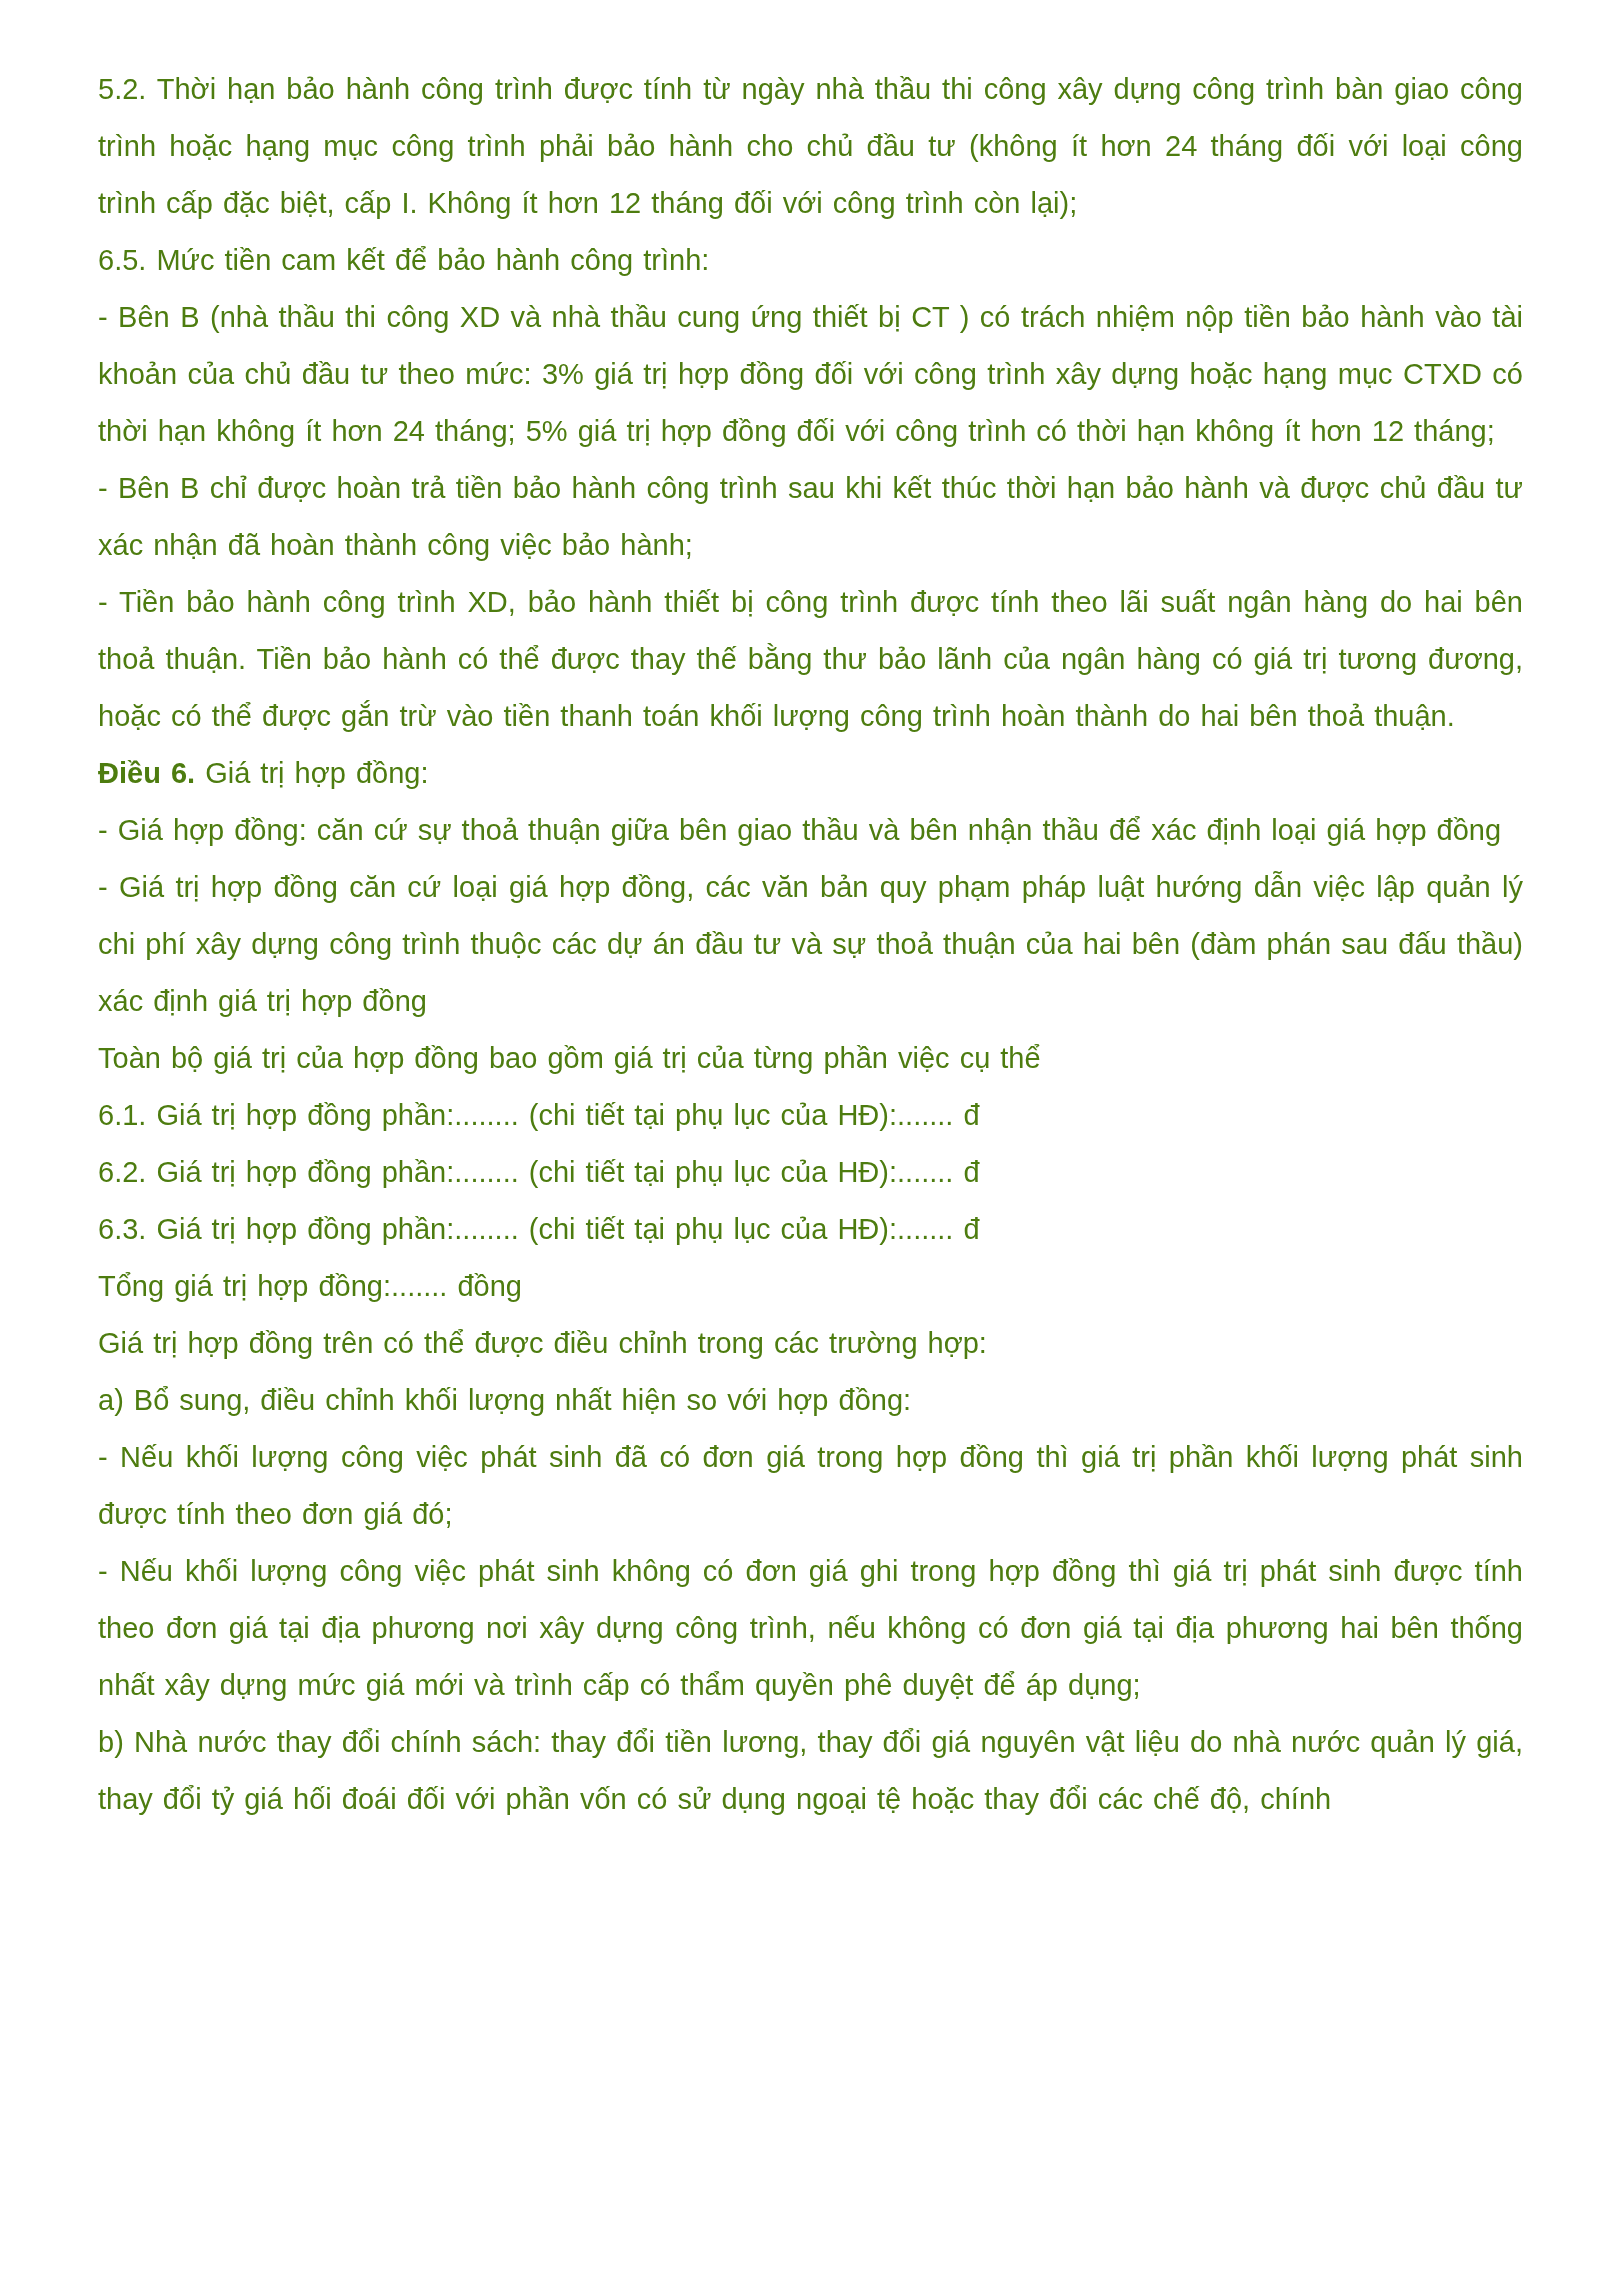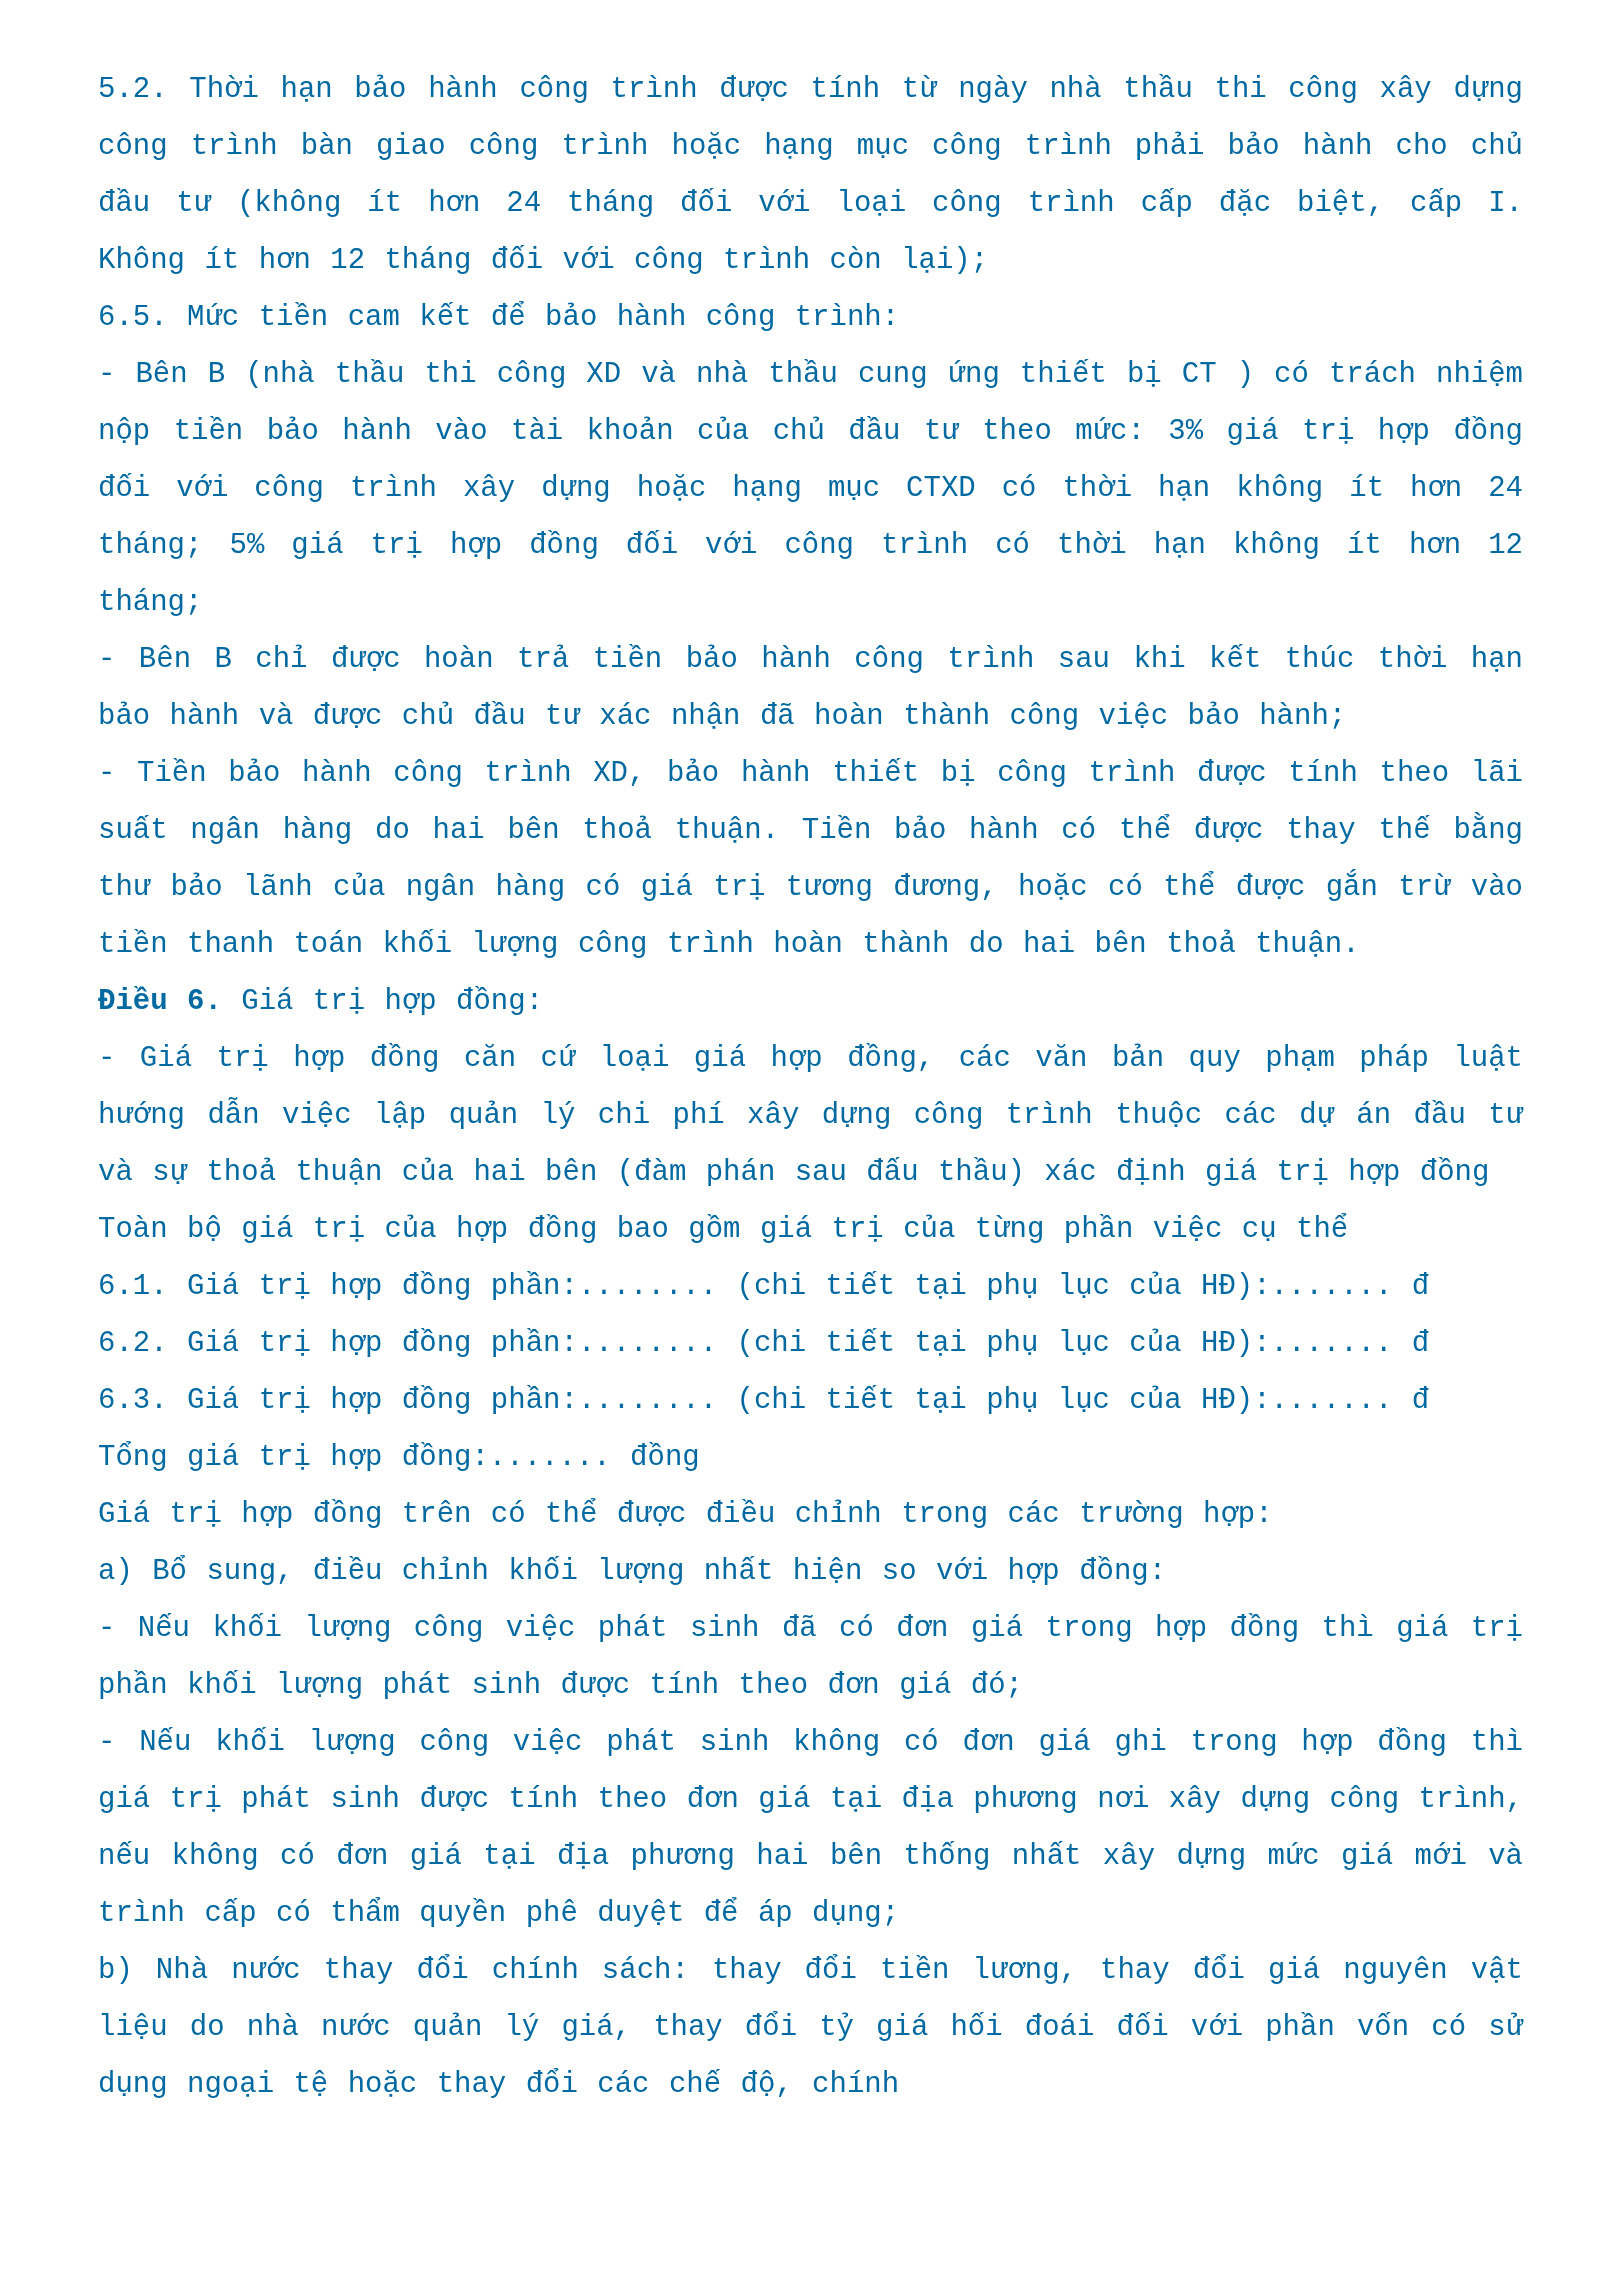--- a/index.html
+++ b/index.html
@@ -10,24 +10,24 @@
   .page {
     position: relative;
     width: 1621px;
     height: 2293px;
     box-sizing: border-box;
     background: #ffffff;
     padding: 61px 98px 0 98px;
     overflow: hidden;
   }
   .doc-text {
-    font-family: Liberation Mono, monospace;
+    font-family: Liberation Sans, sans-serif;
     font-size: 29px;
     line-height: 57px;
-    color: #0369a1;
+    color: #4d7c0f;
   }
   .doc-text p {
     margin: 0;
     padding: 0;
     text-align: justify;
     text-align-last: left;
     word-spacing: 2px;
   }
   .doc-text p .bold-prefix {
     font-weight: bold;
@@ -37,20 +37,21 @@
 <body>
 
 <div class="page">
   <div class="doc-text" id="doc-text">
       <p><span>5.2. Thời hạn bảo hành công trình được tính từ ngày nhà thầu thi công xây dựng công trình bàn giao công trình hoặc hạng mục công trình phải bảo hành cho chủ đầu tư (không ít hơn 24 tháng đối với loại công trình cấp đặc biệt, cấp I. Không ít hơn 12 tháng đối với công trình còn lại);</span></p>
       <p><span>6.5. Mức tiền cam kết để bảo hành công trình:</span></p>
       <p><span>- Bên B (nhà thầu thi công XD và nhà thầu cung ứng thiết bị CT ) có trách nhiệm nộp tiền bảo hành vào tài khoản của chủ đầu tư theo mức: 3% giá trị hợp đồng đối với công trình xây dựng hoặc hạng mục CTXD có thời hạn không ít hơn 24 tháng; 5% giá trị hợp đồng đối với công trình có thời hạn không ít hơn 12 tháng;</span></p>
       <p><span>- Bên B chỉ được hoàn trả tiền bảo hành công trình sau khi kết thúc thời hạn bảo hành và được chủ đầu tư xác nhận đã hoàn thành công việc bảo hành;</span></p>
       <p><span>- Tiền bảo hành công trình XD, bảo hành thiết bị công trình được tính theo lãi suất ngân hàng do hai bên thoả thuận. Tiền bảo hành có thể được thay thế bằng thư bảo lãnh của ngân hàng có giá trị tương đương, hoặc có thể được gắn trừ vào tiền thanh toán khối lượng công trình hoàn thành do hai bên thoả thuận.</span></p>
       <p><span class="bold-prefix">Điều 6.</span><span> Giá trị hợp đồng:</span></p>
+      <p><span>- Giá hợp đồng: căn cứ sự thoả thuận giữa bên giao thầu và bên nhận thầu để xác định loại giá hợp đồng</span></p>
       <p><span>- Giá trị hợp đồng căn cứ loại giá hợp đồng, các văn bản quy phạm pháp luật hướng dẫn việc lập quản lý chi phí xây dựng công trình thuộc các dự án đầu tư và sự thoả thuận của hai bên (đàm phán sau đấu thầu) xác định giá trị hợp đồng</span></p>
       <p><span>Toàn bộ giá trị của hợp đồng bao gồm giá trị của từng phần việc cụ thể</span></p>
       <p><span>6.1. Giá trị hợp đồng phần:........  (chi tiết tại phụ lục của HĐ):....... đ</span></p>
       <p><span>6.2. Giá trị hợp đồng phần:........  (chi tiết tại phụ lục của HĐ):....... đ</span></p>
       <p><span>6.3. Giá trị hợp đồng phần:........  (chi tiết tại phụ lục của HĐ):....... đ</span></p>
       <p><span>Tổng giá trị hợp đồng:.......  đồng</span></p>
       <p><span>Giá trị hợp đồng trên có thể được điều chỉnh trong các trường hợp:</span></p>
       <p><span>a) Bổ sung, điều chỉnh khối lượng nhất hiện so với hợp đồng:</span></p>
       <p><span>- Nếu khối lượng công việc phát sinh đã có đơn giá trong hợp đồng thì giá trị phần khối lượng phát sinh được tính theo đơn giá đó;</span></p>
       <p><span>- Nếu khối lượng công việc phát sinh không có đơn giá ghi trong hợp đồng thì giá trị phát sinh được tính theo đơn giá tại địa phương nơi xây dựng công trình, nếu không có đơn giá tại địa phương hai bên thống nhất xây dựng mức giá mới và trình cấp có thẩm quyền phê duyệt để áp dụng;</span></p>

